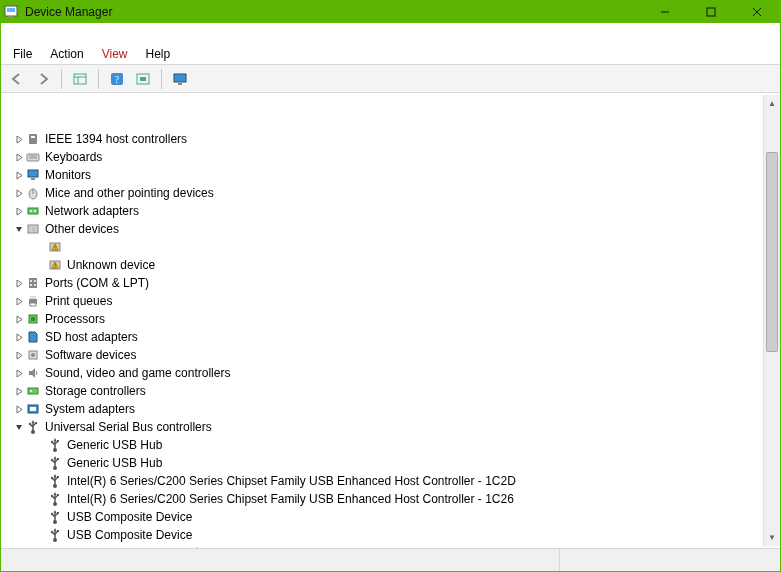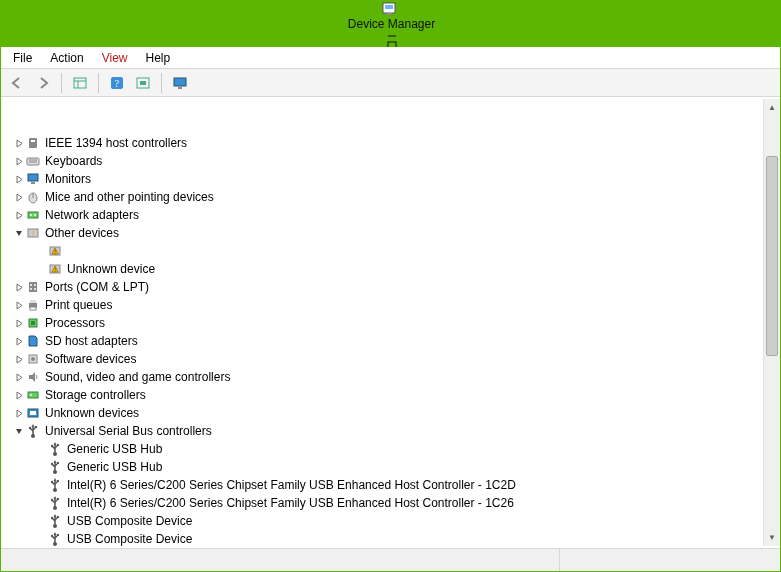--- a/index.html
+++ b/index.html
@@ -15,46 +15,46 @@
 }
 .window {
   width: 781px;
   height: 572px;
   display: flex;
   flex-direction: column;
   background: #fff;
   border: 1px solid #5cb500;
 }
 .titlebar {
-  height: 46px;
+  height: 22px;
   background: #5cb500;
   display: flex;
   align-items: center;
   color: #000;
   padding-left: 2px;
-  flex-direction: column;
 }
 .titlebar .app-icon {
   width: 16px; height: 16px; margin-right: 6px;
 }
 .titlebar .title { flex: 0 0 auto; font-size: 12px; color:#111; }
 .titlebar .spacer { flex: 1 1 auto; }
 .titlebar .winbtn {
   width: 46px; height: 30px;
   display: flex; align-items: center; justify-content: center;
   color:#111;
 }
 .menubar {
   height: 22px;
   background: #fff;
   display: flex;
   align-items: center;
   gap: 2px;
   padding: 0 4px;
   border-bottom: 1px solid #d7d7d7;
+  margin-top: 20px;
 }
 .menubar .menuitem {
   padding: 2px 8px;
   font-size: 12px;
 }
 .menubar .menuitem.highlight { color: #b91c1c; }
 .toolbar {
   height: 28px;
   background: #f4f4f4;
   border-bottom: 1px solid #d7d7d7;
@@ -455,21 +455,21 @@
             <svg width="9" height="9">
               <path d="M2,1 L7,4.5 L2,8 Z" fill="none" stroke="#707070"></path>
             </svg>
           </span>
           <span class="icon">
             <svg width="14" height="14">
               <rect x="2" y="3" width="10" height="8" fill="#3b8ed8" stroke="#256"></rect>
               <rect x="4" y="5" width="6" height="4" fill="#fff"></rect>
             </svg>
           </span>
-          <span class="label">Unknown devices</span>
+          <span class="label">System adapters</span>
         </div>
         <div class="row">
           <span class="indent" style="width: 10px;"></span>
           <span class="arrow">
             <svg width="9" height="9">
               <path d="M1,2 L7,2 L4,7 Z" fill="#404040"></path>
             </svg>
           </span>
           <span class="icon">
             <svg width="14" height="14">

